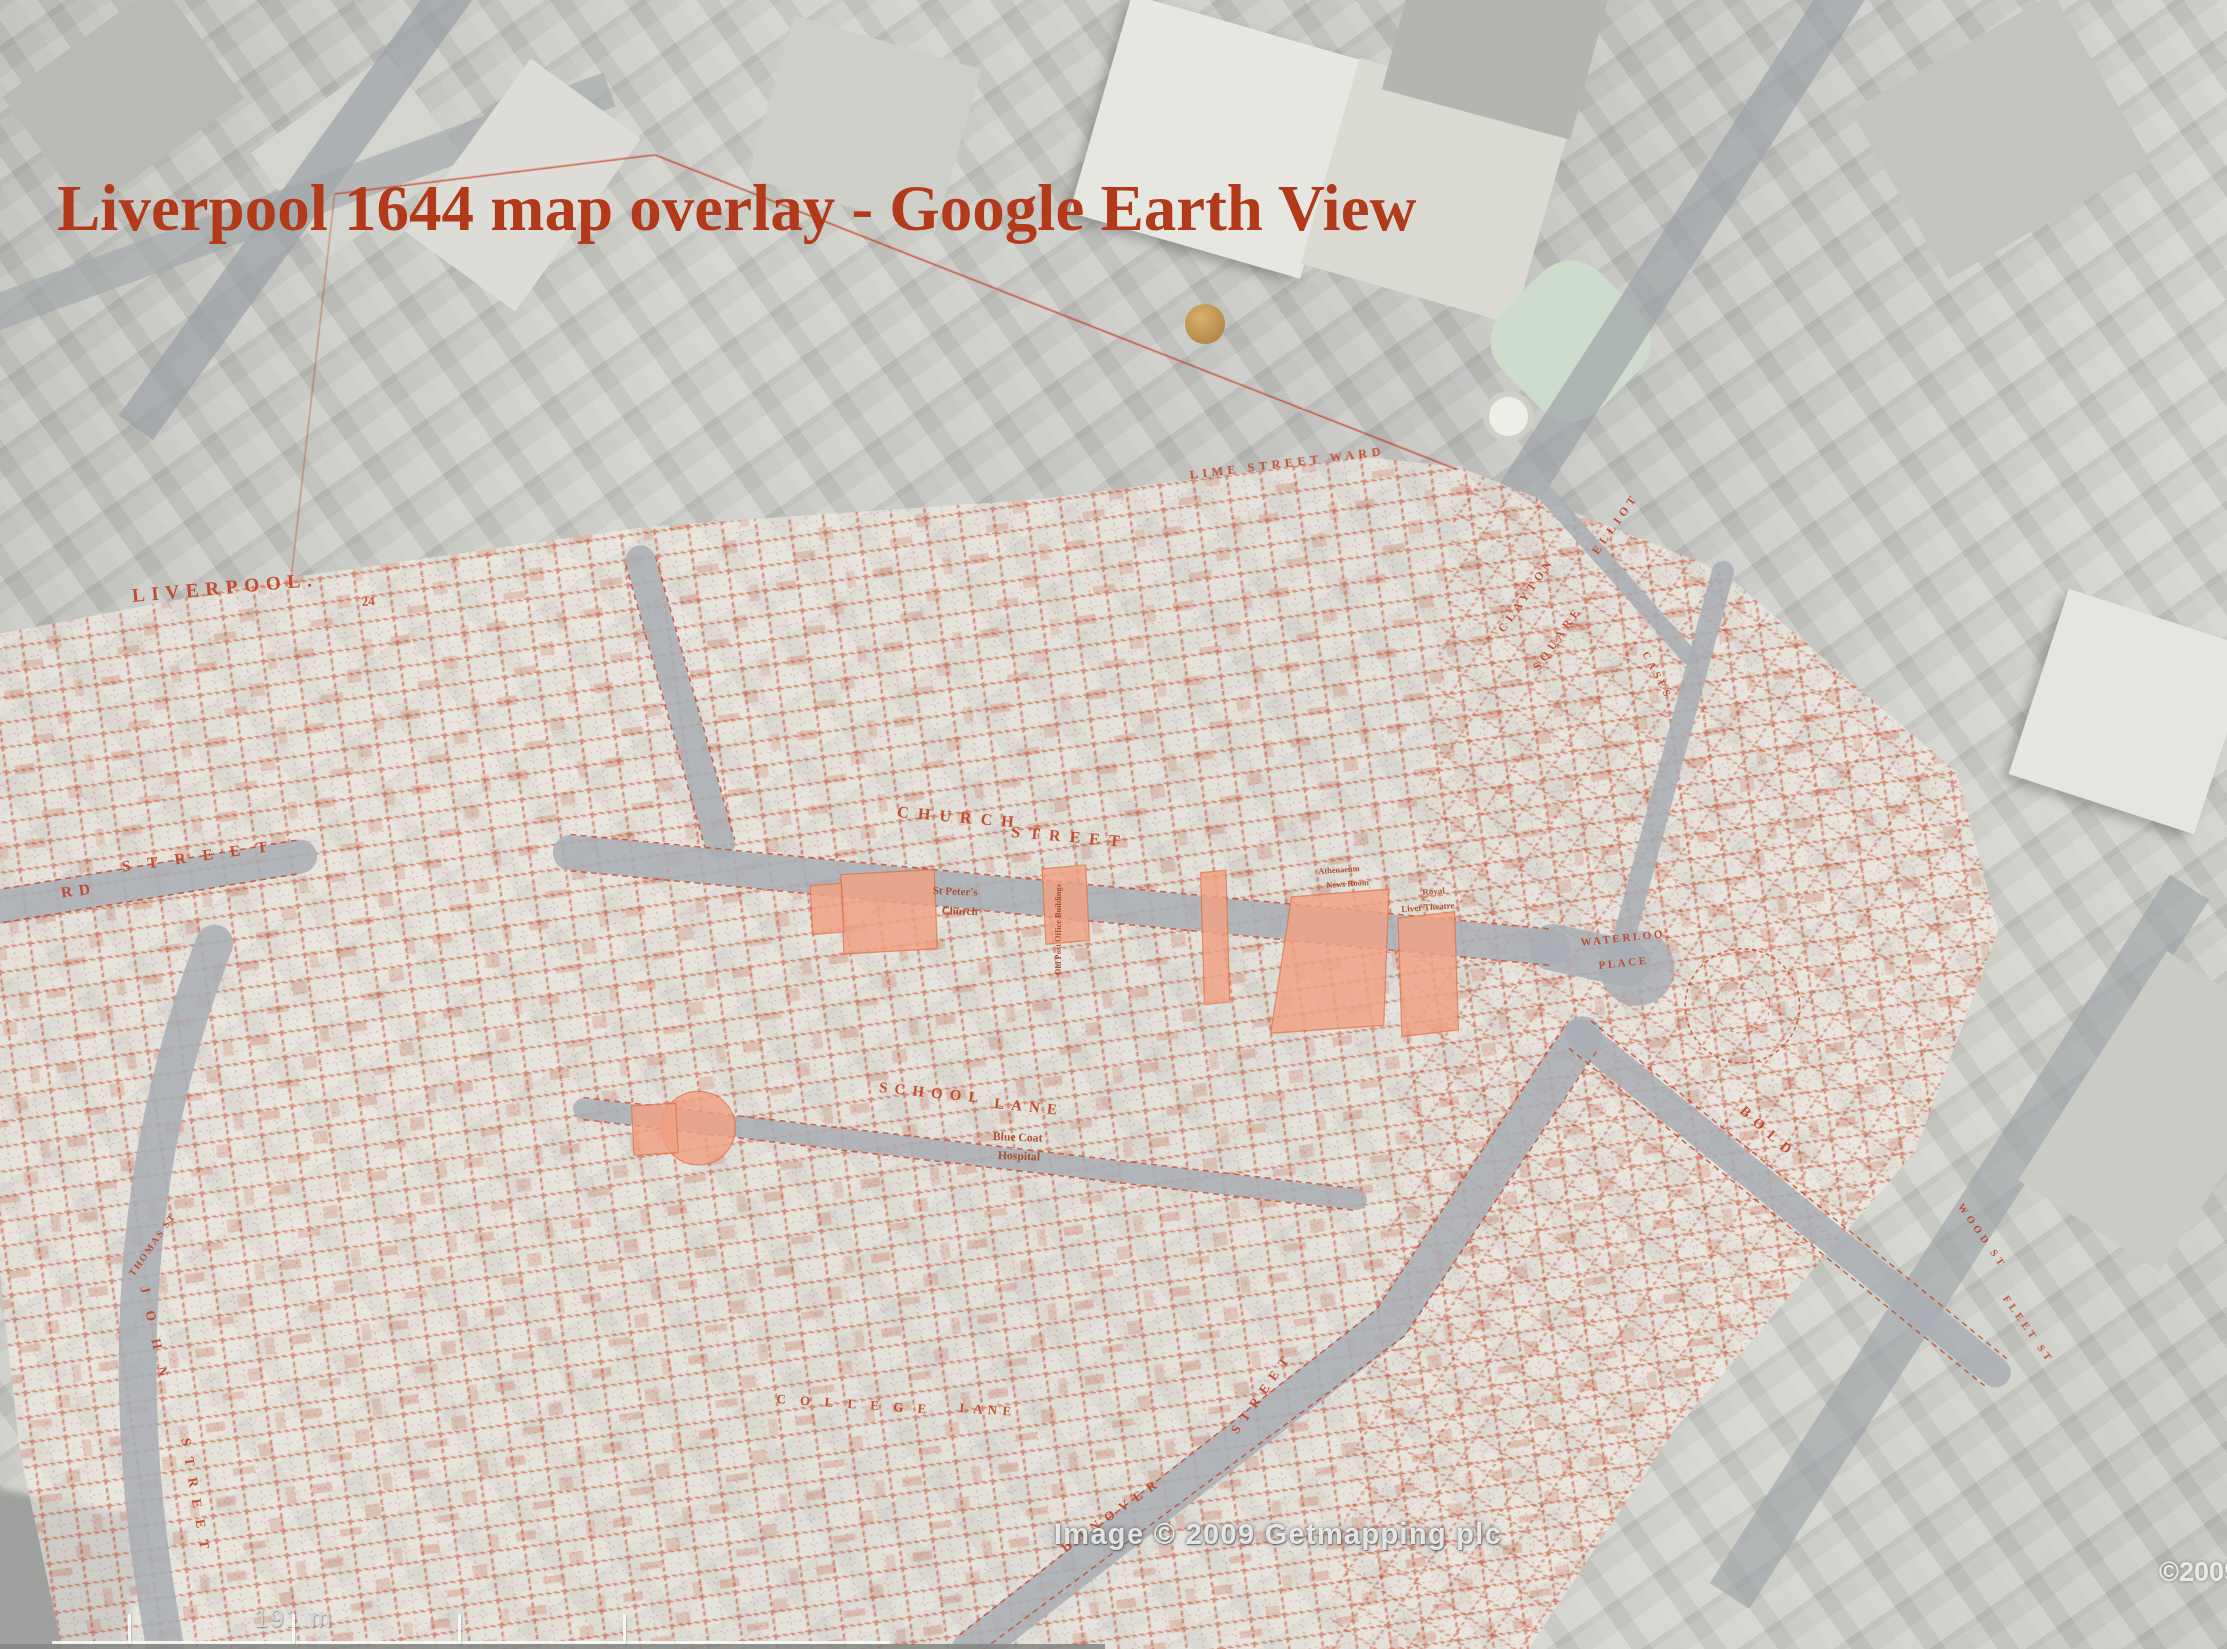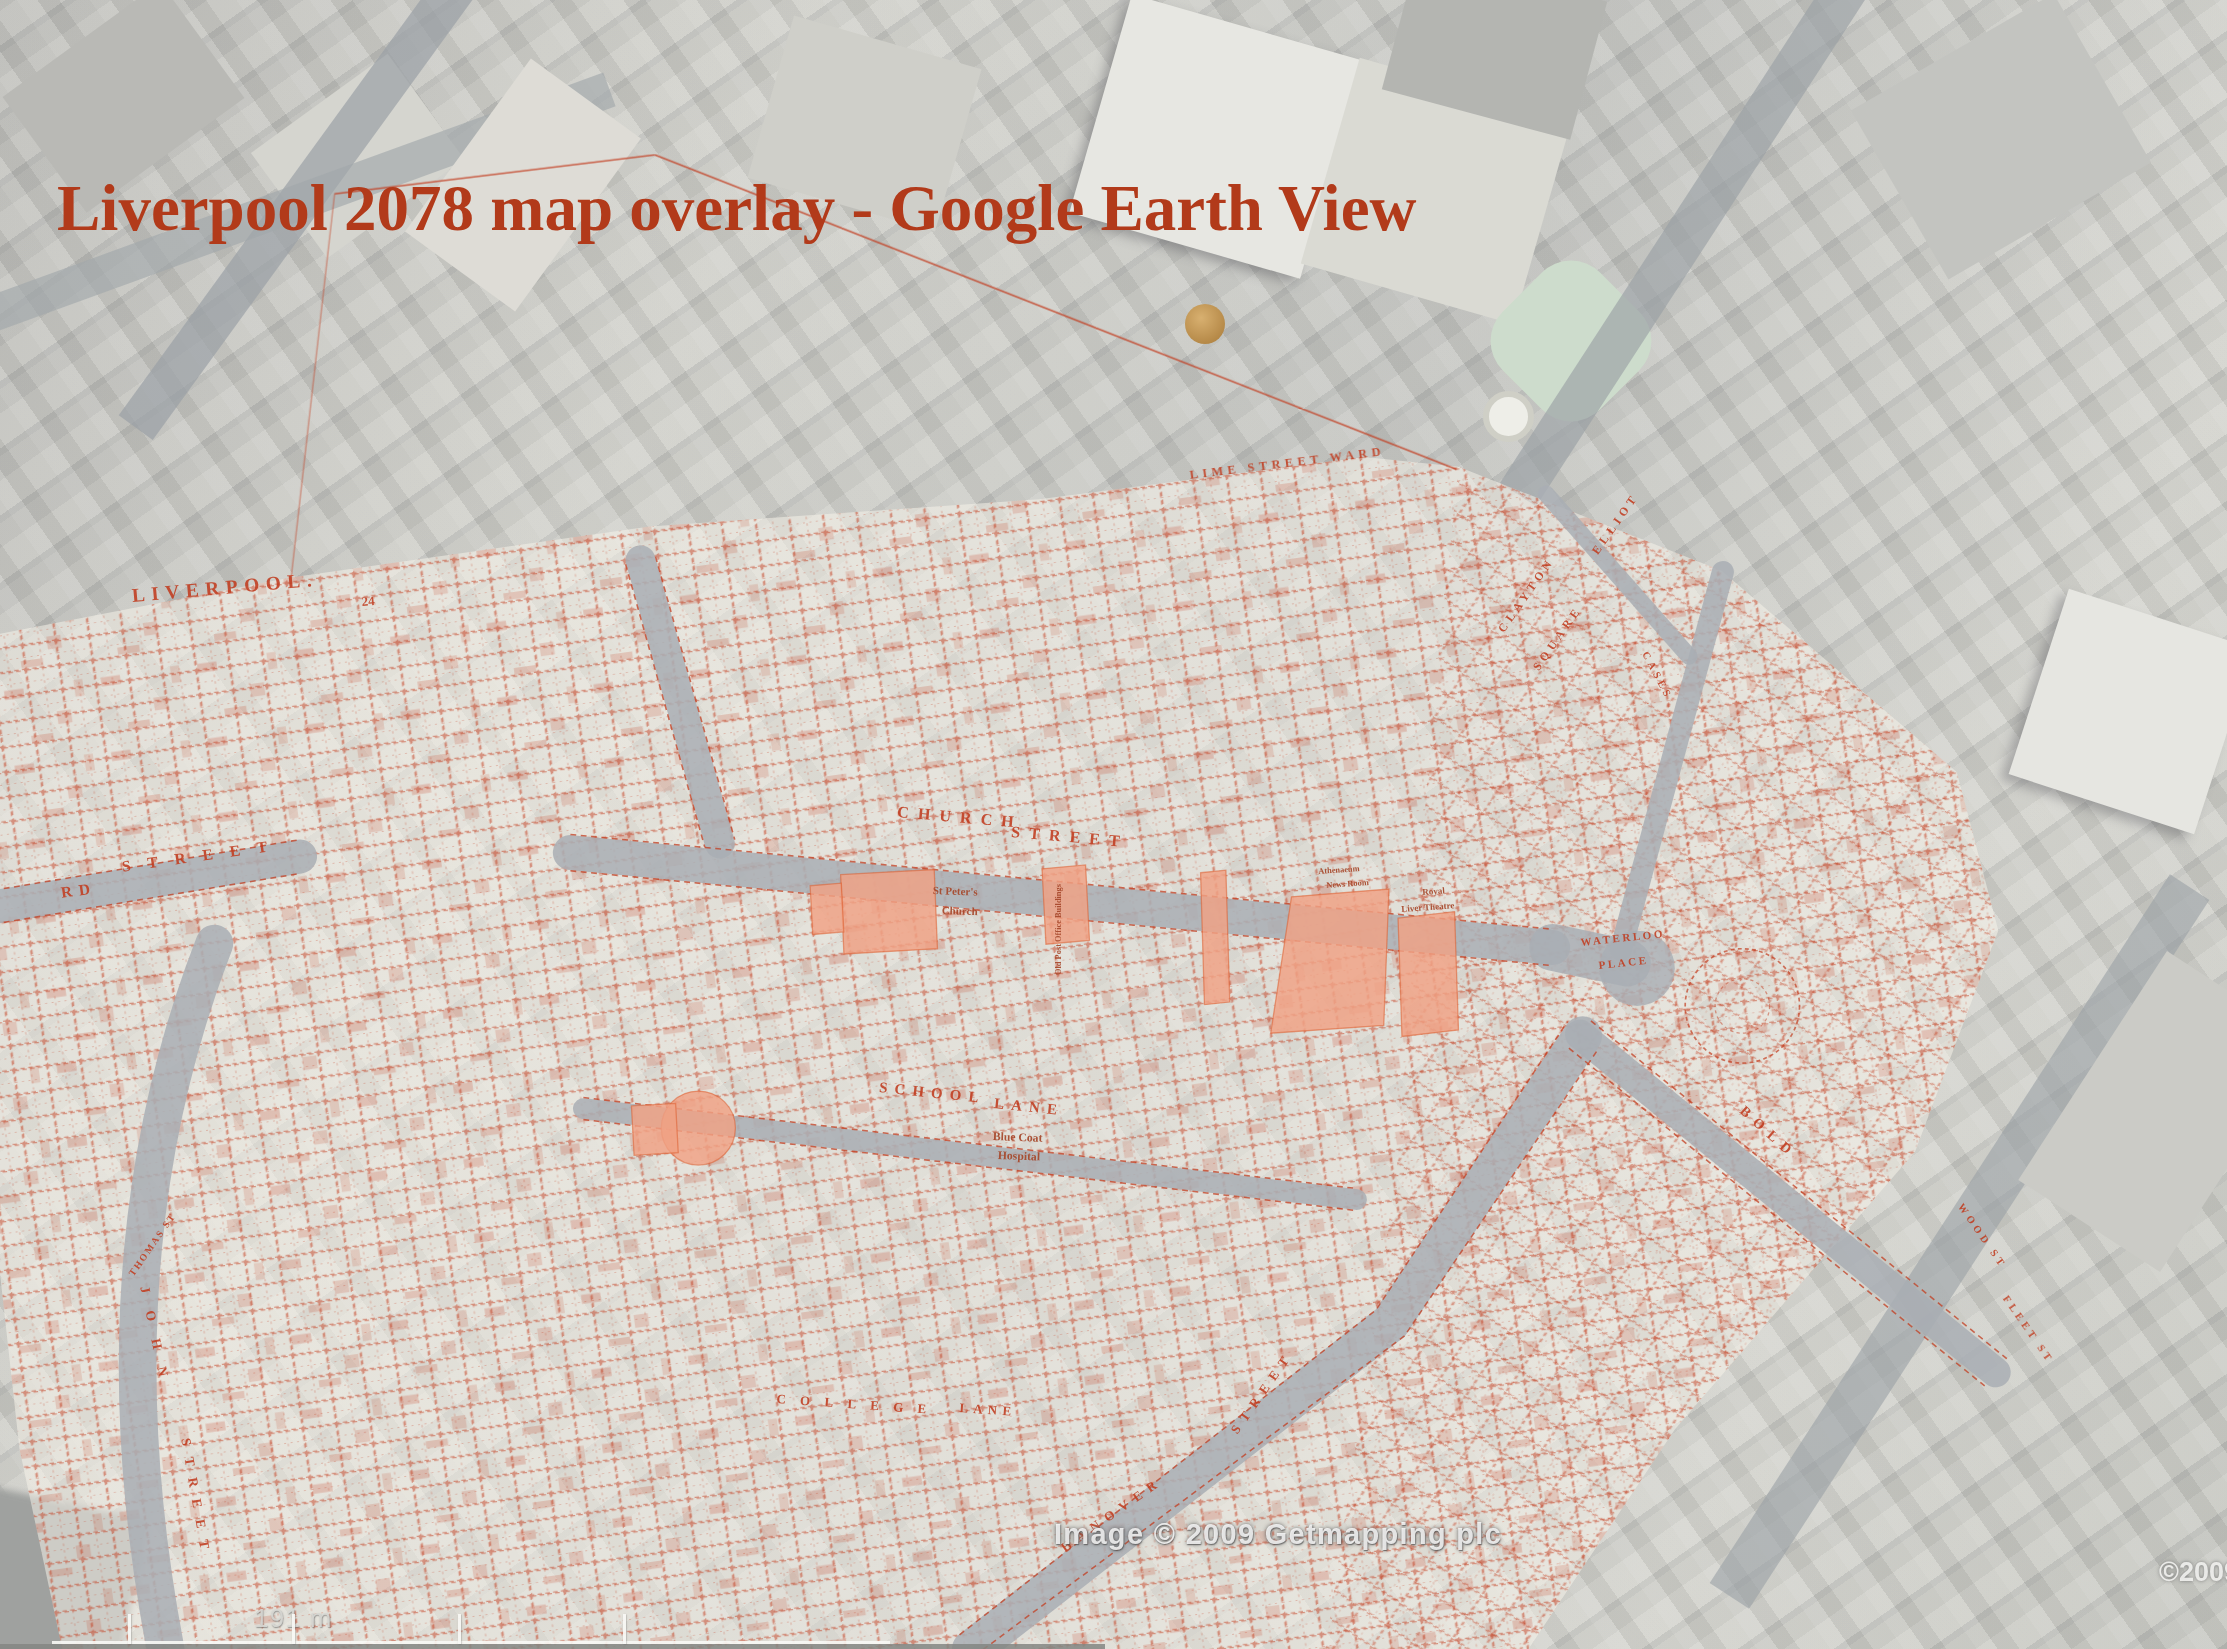--- a/index.html
+++ b/index.html
@@ -159,21 +159,21 @@
   <div class="ml" style="left:151px;top:1285px;font-size:13.6px;letter-spacing:18px;transform:rotate(78deg);">JOHN</div>
   <div class="ml" style="left:192px;top:1437px;font-size:13.6px;letter-spacing:11.7px;transform:rotate(80deg);">STREET</div>
   <div class="ml" style="left:135px;top:1268px;font-size:9.7px;letter-spacing:1.9px;transform:rotate(-55deg);transform-origin:0 100%;">THOMAS ST</div>
   <div class="ml" style="left:777px;top:1392px;font-size:13px;letter-spacing:14.3px;transform:rotate(4deg);">COLLEGE</div>
   <div class="ml" style="left:960px;top:1401px;font-size:13px;letter-spacing:5.2px;transform:rotate(4deg);">LANE</div>
   <div class="ml" style="left:1066px;top:1541px;font-size:13px;letter-spacing:7.8px;transform:rotate(-35deg);transform-origin:0 100%;">HANOVER</div>
   <div class="ml" style="left:1239px;top:1423px;font-size:13px;letter-spacing:7.8px;transform:rotate(-55deg);transform-origin:0 100%;">STREET</div>
   <div class="ml" style="left:1964px;top:1202px;font-size:10.4px;letter-spacing:3.9px;transform:rotate(55deg);">WOOD ST</div>
   <div class="ml" style="left:2009px;top:1294px;font-size:10.4px;letter-spacing:3.9px;transform:rotate(55deg);">FLEET ST</div>
 
-  <h1 id="title">Liverpool 2078 map overlay - Google Earth View</h1>
+  <h1 id="title">Liverpool 1644 map overlay - Google Earth View</h1>
 
   <div id="watermark">Image © 2009 Getmapping plc</div>
   <div id="copyright">©2009</div>
 
   <div id="scalebar">
     <span id="scale-label">191 m</span>
     <div class="baseline"></div>
     <div class="bar"></div>
     <div class="tick" style="left:128px;"></div>
     <div class="tick" style="left:292px;"></div>

